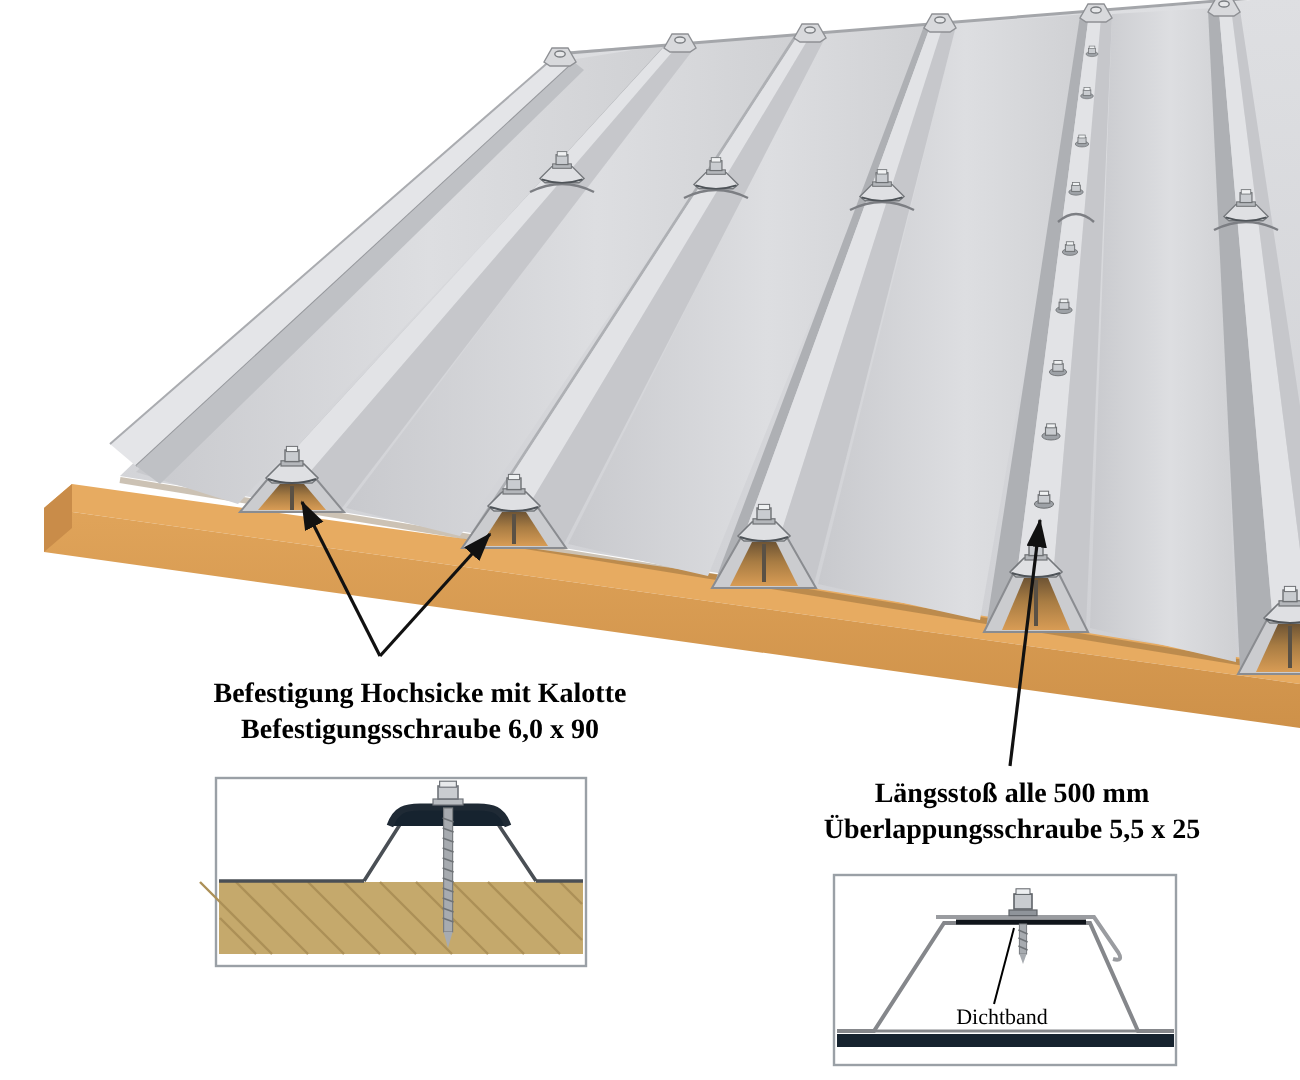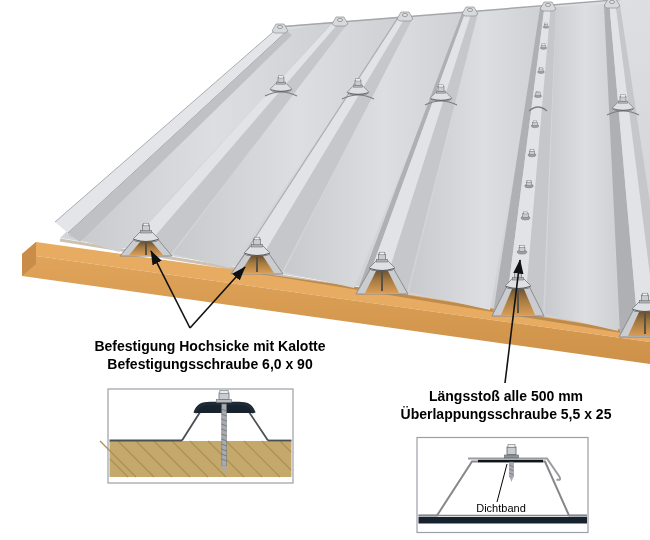--- a/index.html
+++ b/index.html
@@ -1,17 +1,17 @@
 <!DOCTYPE html>
 <html style="--board_top: #E7AB61; --board_front: #DCA057; --board_side: #C98C49; --metal_base: #D4D5D8; --metal_crest: #E2E3E6; --metal_flank_dark: #AEB0B4; --metal_flank_mid: #C6C7CB; --inset_wood: #C5A96C; --inset_wood_hatch: #AC9057; --navy: #16232F; --line_grey: #85878B;"><head>
 <meta charset="utf-8">
 <style>
   html,body{margin:0;padding:0;background:#fff;}
   .stage{position:relative;width:650px;height:540px;background:#fff;overflow:hidden;
-         font-family:Liberation Sans, sans-serif;}
+         font-family:Liberation Serif, serif;}
   svg{display:block}
   
   .board-top{fill:var(--board_top,#E7AB61);}
   .board-side{fill:var(--board_side,#C98C49);}
   .crest{fill:var(--metal_crest,#E2E3E6);}
   .flank-l{fill:var(--metal_flank_dark,#AEB0B4);}
   .flank-r{fill:var(--metal_flank_mid,#C6C7CB);}
   .inset-wood{fill:var(--inset_wood,#C5A96C);}
   .hatch{stroke:var(--inset_wood_hatch,#AC9057);}
   .navy{fill:var(--navy,#16232F);}

